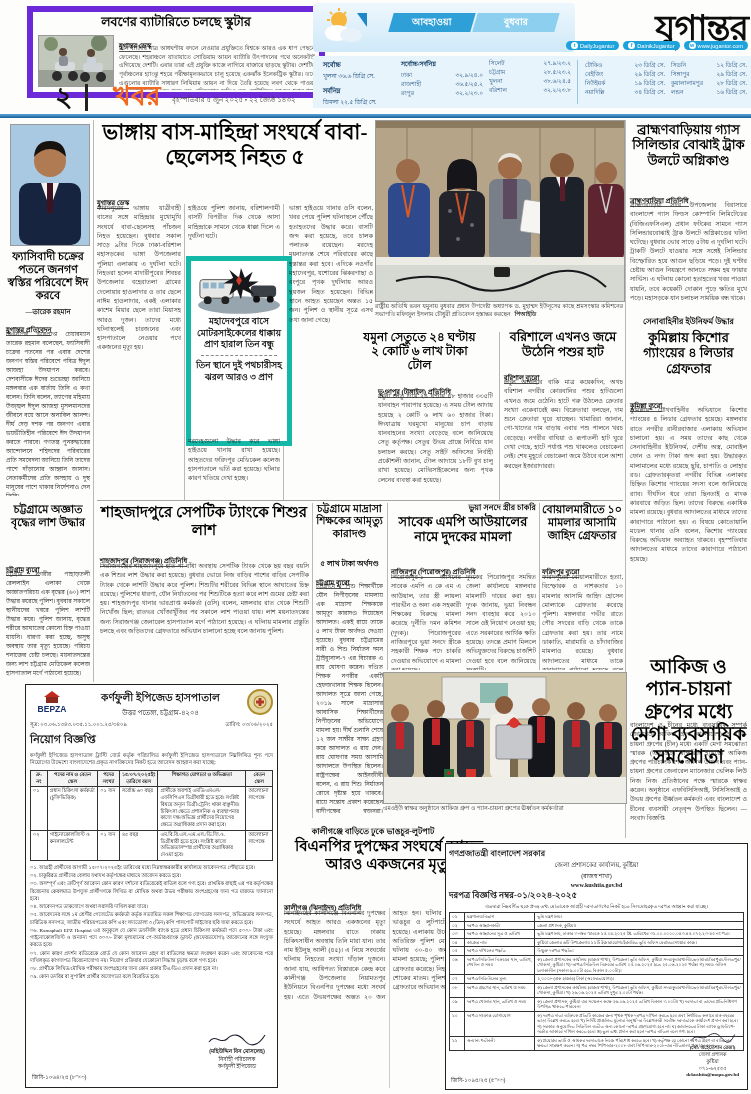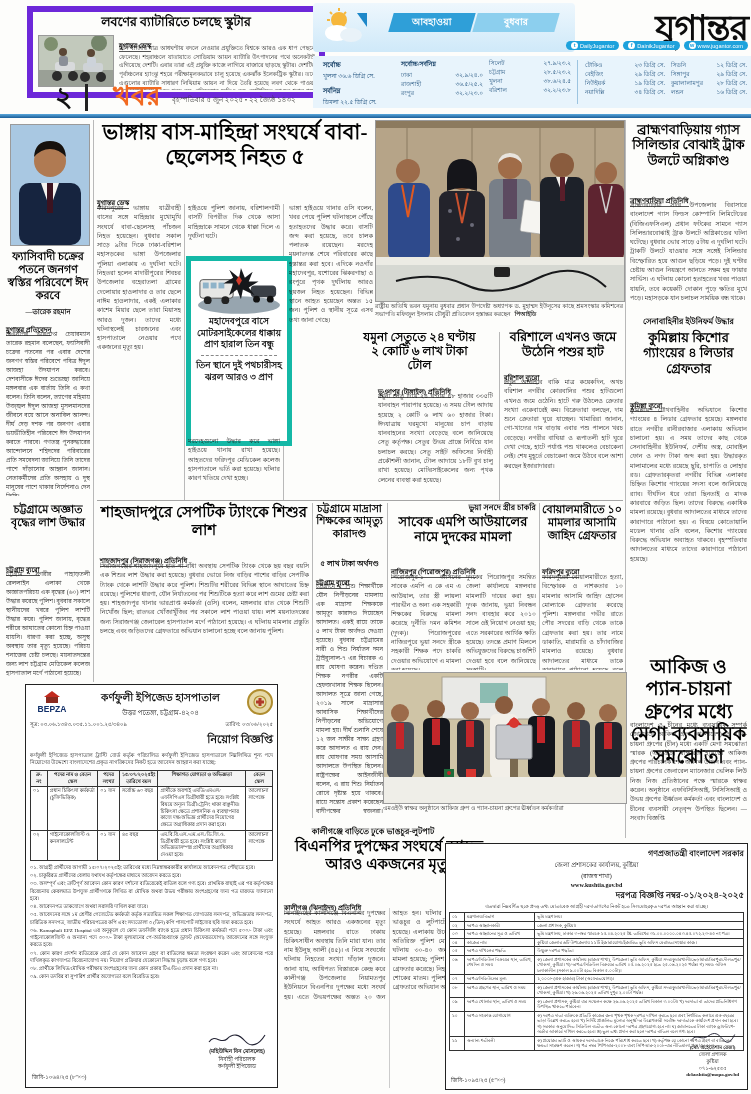--- a/index.html
+++ b/index.html
@@ -36,21 +36,21 @@
   .sec-name{font-size:27px;font-weight:900;color:#f26a21;line-height:1;}
   .date-line{font-size:7px;color:#333;}
   .blue-rule{position:absolute;left:0;top:114px;width:751px;height:4px;
              background:linear-gradient(#5aa8dc,#1b5e98);}
   
   .inset{border:5px solid #14b8a6;background:#fff;padding:3px 4px;}
   .inset .t{font-size:9px;font-weight:bold;text-align:center;line-height:1.3;}
   .inset .sep{border-top:1px dashed #888;margin:4px 6px;}
   
   .adbox{position:absolute;border:1.5px solid #222;background:#fff;padding:4px;box-sizing:border-box;}
-  .ad-h{text-align:right;font-weight:bold;}
+  .ad-h{text-align:left;font-weight:bold;}
   table.adtbl{border-collapse:collapse;width:100%;}
   table.adtbl th,table.adtbl td{border:.6px solid #333;padding:1px 2px;vertical-align:top;
       font-weight:normal;text-align:left;}
   table.adtbl th{font-weight:bold;text-align:center;background:#f4f4f4;}
   .cond{font-size:5px;line-height:1.45;text-align:justify;margin-top:3px;}
   .cond div{margin-bottom:1px;}
   .sig{ text-align:center;line-height:1.35;}
   .printcode{position:absolute;font-size:5.6px;color:#222;}
 </style>
 </head>

